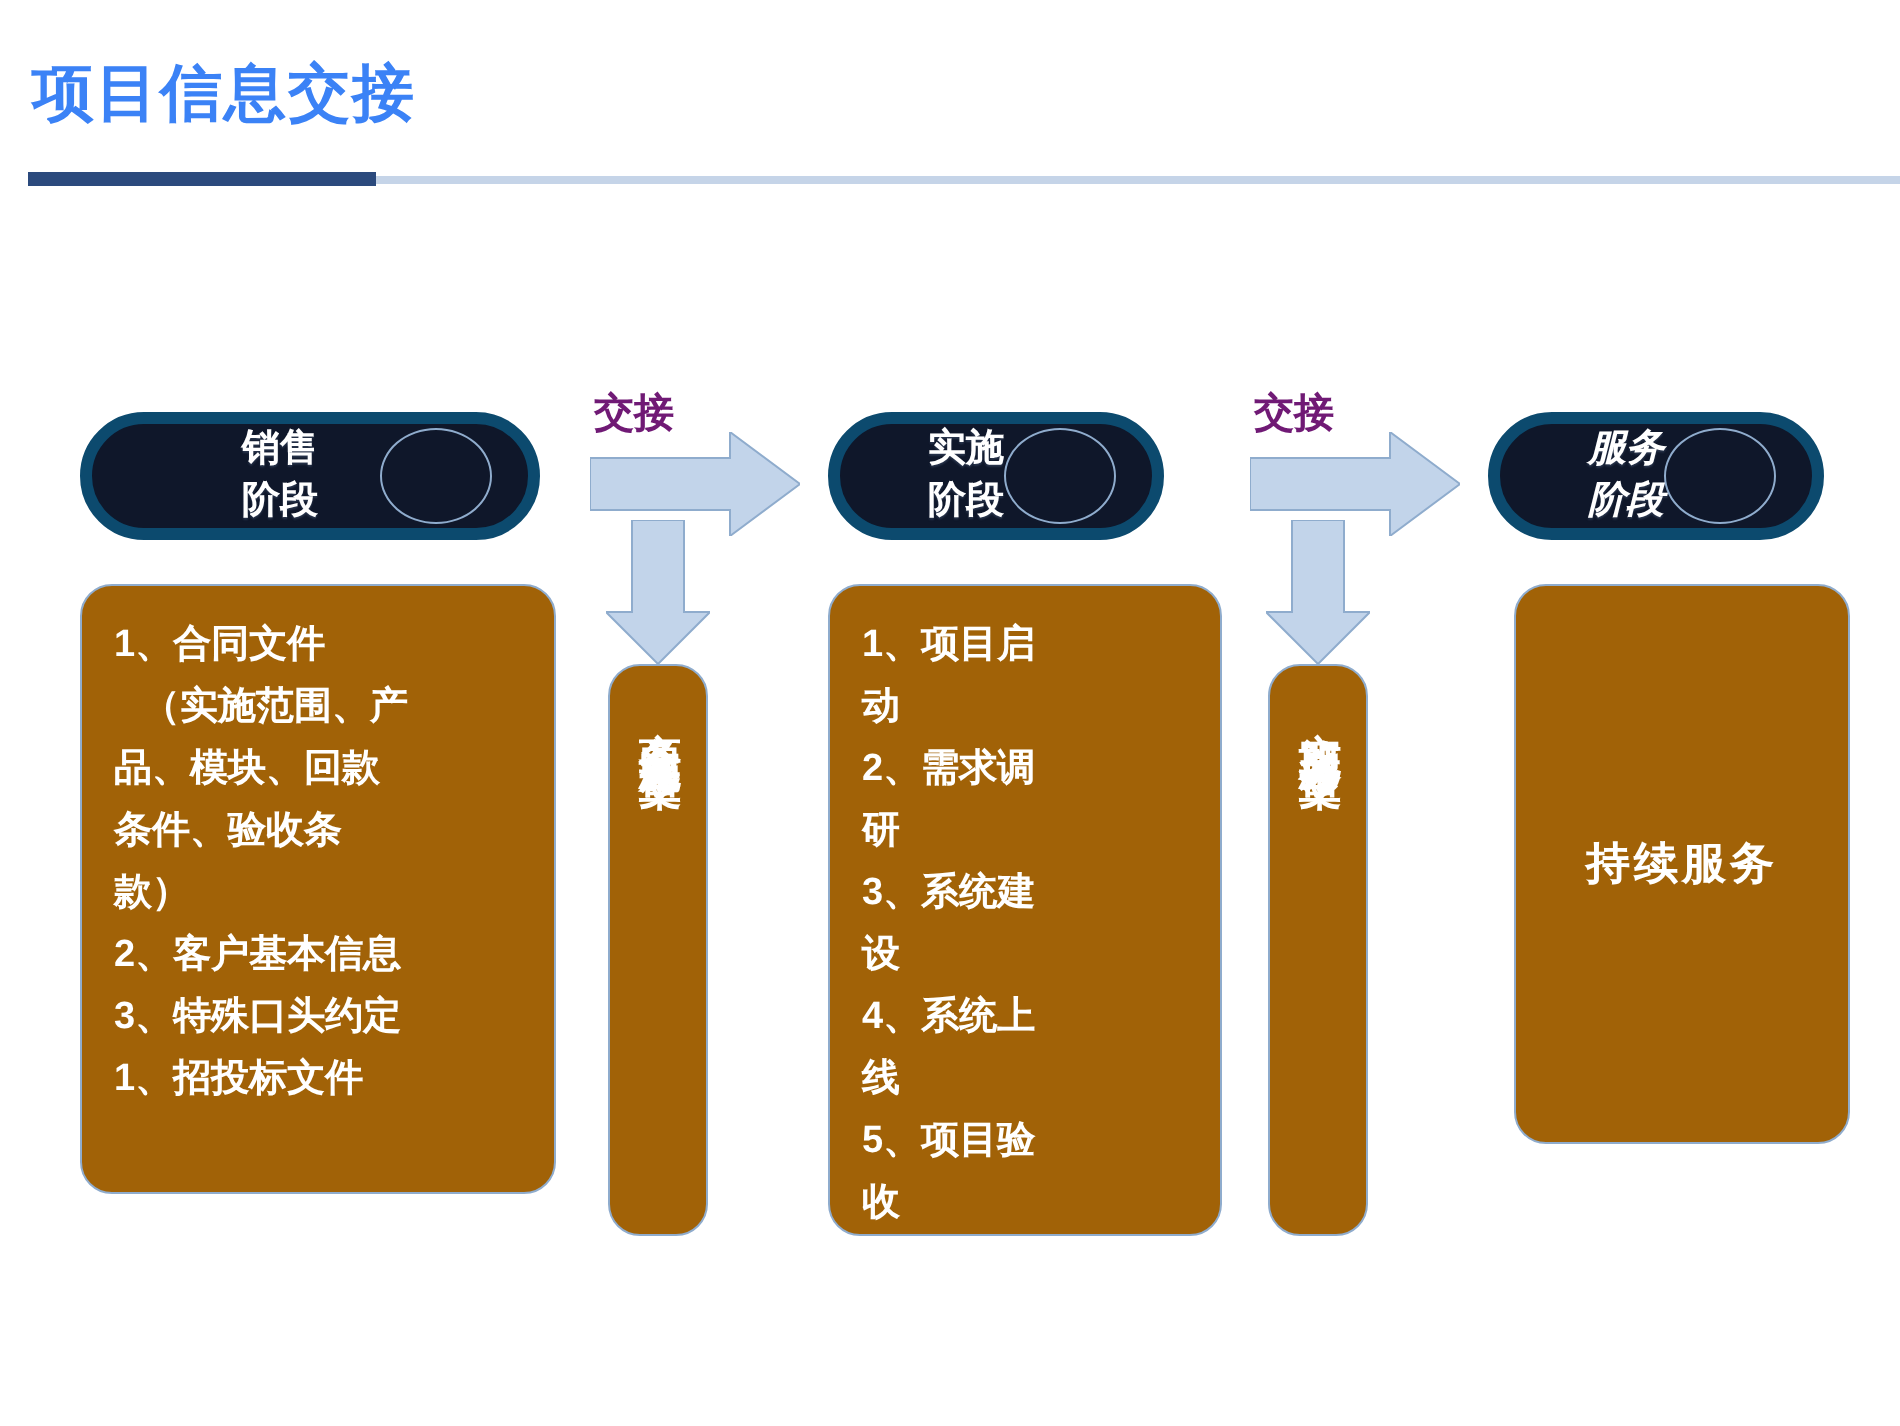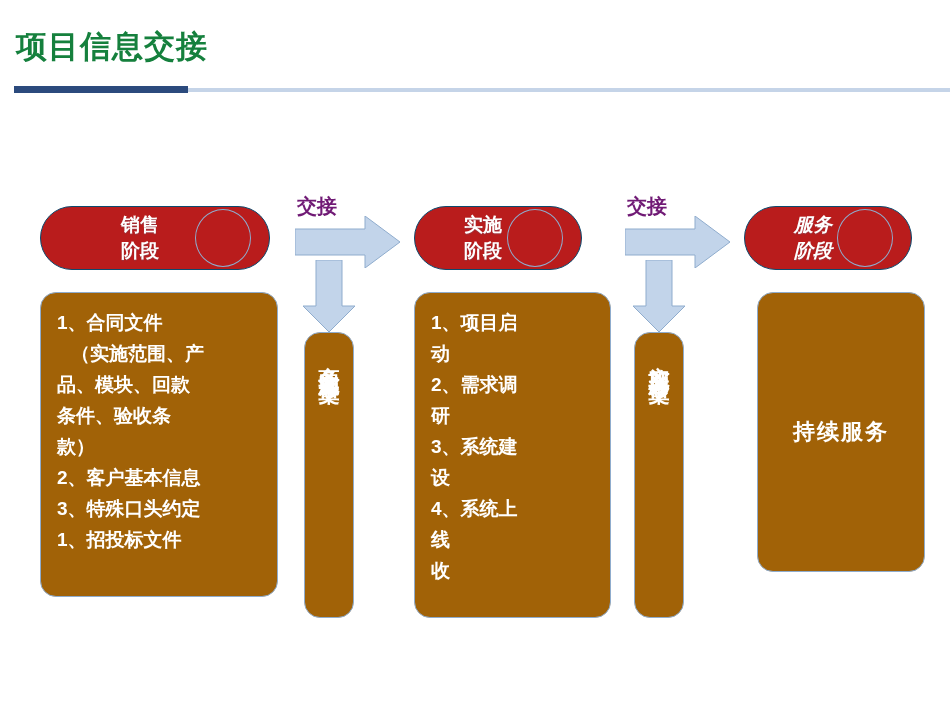--- a/index.html
+++ b/index.html
@@ -19,21 +19,21 @@
     width: 950px;
     height: 713px;
   }
   
   .title {
     position: absolute;
     left: 16px;
     top: 26px;
     font-size: 31px;
     font-weight: bold;
-    color: #15803d;
+    color: #3b82f6;
     letter-spacing: 1px;
     white-space: nowrap;
   }
   .title-rule-dark {
     position: absolute;
     left: 14px;
     top: 86px;
     width: 174px;
     height: 7px;
     background: #2b4a7d;
@@ -43,22 +43,22 @@
     left: 188px;
     top: 88px;
     width: 762px;
     height: 4px;
     background: #c5d4e8;
   }
 
   
   .phase-head {
     position: absolute;
-    background: #b91c1c;
-    border: 1px solid #0c4a6e;
+    background: #0f172a;
+    border: 6px solid #0c4a6e;
     border-radius: 34px;
     box-sizing: border-box;
   }
   .phase-head .cyl-line {
     position: absolute;
     right: 18px;
     top: 2px;
     bottom: 2px;
     width: 56px;
     border: 1px solid #8faccd;
@@ -208,20 +208,21 @@
 
   <div class="body-box list-box" style="left:414px; top:292px; width:197px; height:326px;">
     <span class="li">1、项目启</span>
     <span class="li">动</span>
     <span class="li">2、需求调</span>
     <span class="li">研</span>
     <span class="li">3、系统建</span>
     <span class="li">设</span>
     <span class="li">4、系统上</span>
     <span class="li">线</span>
+    <span class="li">5、项目验</span>
     <span class="li">收</span>
   </div>
 
   <div class="arrow-label" style="left:627px; top:193px;">交接</div>
 
   <div class="arrow-right" style="left:625px; top:216px;">
     <svg width="105" height="52" viewBox="0 0 105 52">
       <polygon points="0,13 70,13 70,0 105,26 70,52 70,39 0,39" fill="#c2d4ea" stroke="#8faccd" stroke-width="1"></polygon>
     </svg>
   </div>

